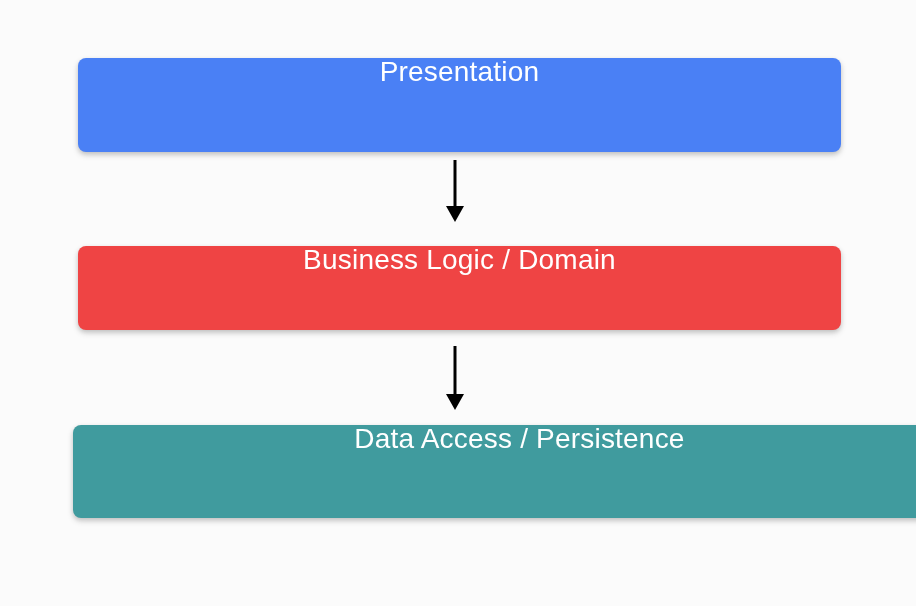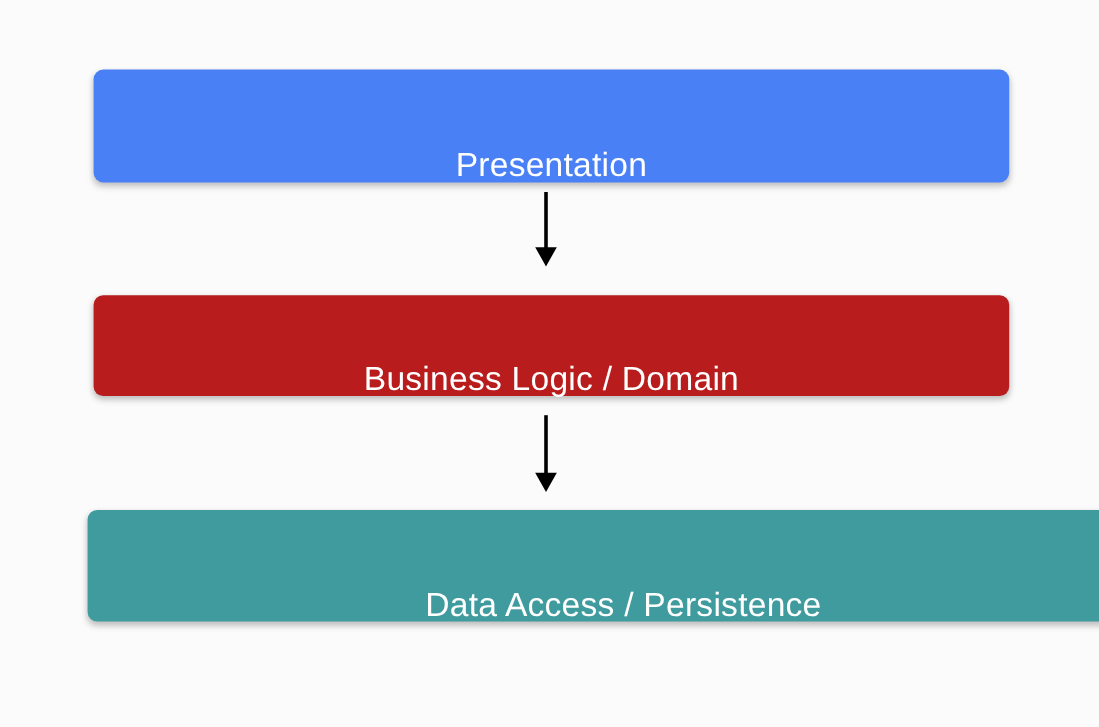--- a/index.html
+++ b/index.html
@@ -17,21 +17,21 @@
   #diagram-canvas {
     position: relative;
     width: 916px;
     height: 606px;
   }
   .layer-box {
     position: absolute;
     box-sizing: border-box;
     border-radius: 8px;
     display: flex;
-    align-items: flex-end;
+    align-items: flex-start;
     justify-content: center;
     box-shadow: 0 3px 6px rgba(0,0,0,0.16), 0 2px 4px rgba(0,0,0,0.10);
   }
   .layer-label {
     color: #ffffff;
     font-family: "Liberation Sans", sans-serif;
     font-size: 28px;
     font-weight: 300;
     letter-spacing: 0.2px;
     line-height: 1;
@@ -82,21 +82,21 @@
 
   <div class="layer-box" id="box-presentation" style="background:#4a80f5">
     <span class="layer-label">Presentation</span>
   </div>
 
   <svg class="connector-arrow" id="arrow-presentation-to-business" viewBox="0 0 50 66">
     <line x1="25" y1="0" x2="25" y2="50" stroke="#000000" stroke-width="3"></line>
     <polygon points="25,62 16,46 34,46" fill="#000000"></polygon>
   </svg>
 
-  <div class="layer-box" id="box-business" style="background:#b91c1c">
+  <div class="layer-box" id="box-business" style="background:#ef4444">
     <span class="layer-label">Business Logic / Domain</span>
   </div>
 
   <svg class="connector-arrow" id="arrow-business-to-data" viewBox="0 0 50 70">
     <line x1="25" y1="2" x2="25" y2="53" stroke="#000000" stroke-width="3"></line>
     <polygon points="25,66 16,50 34,50" fill="#000000"></polygon>
   </svg>
 
   <div class="layer-box" id="box-data" style="background:#409b9e">
     <span class="layer-label">Data Access / Persistence</span>

